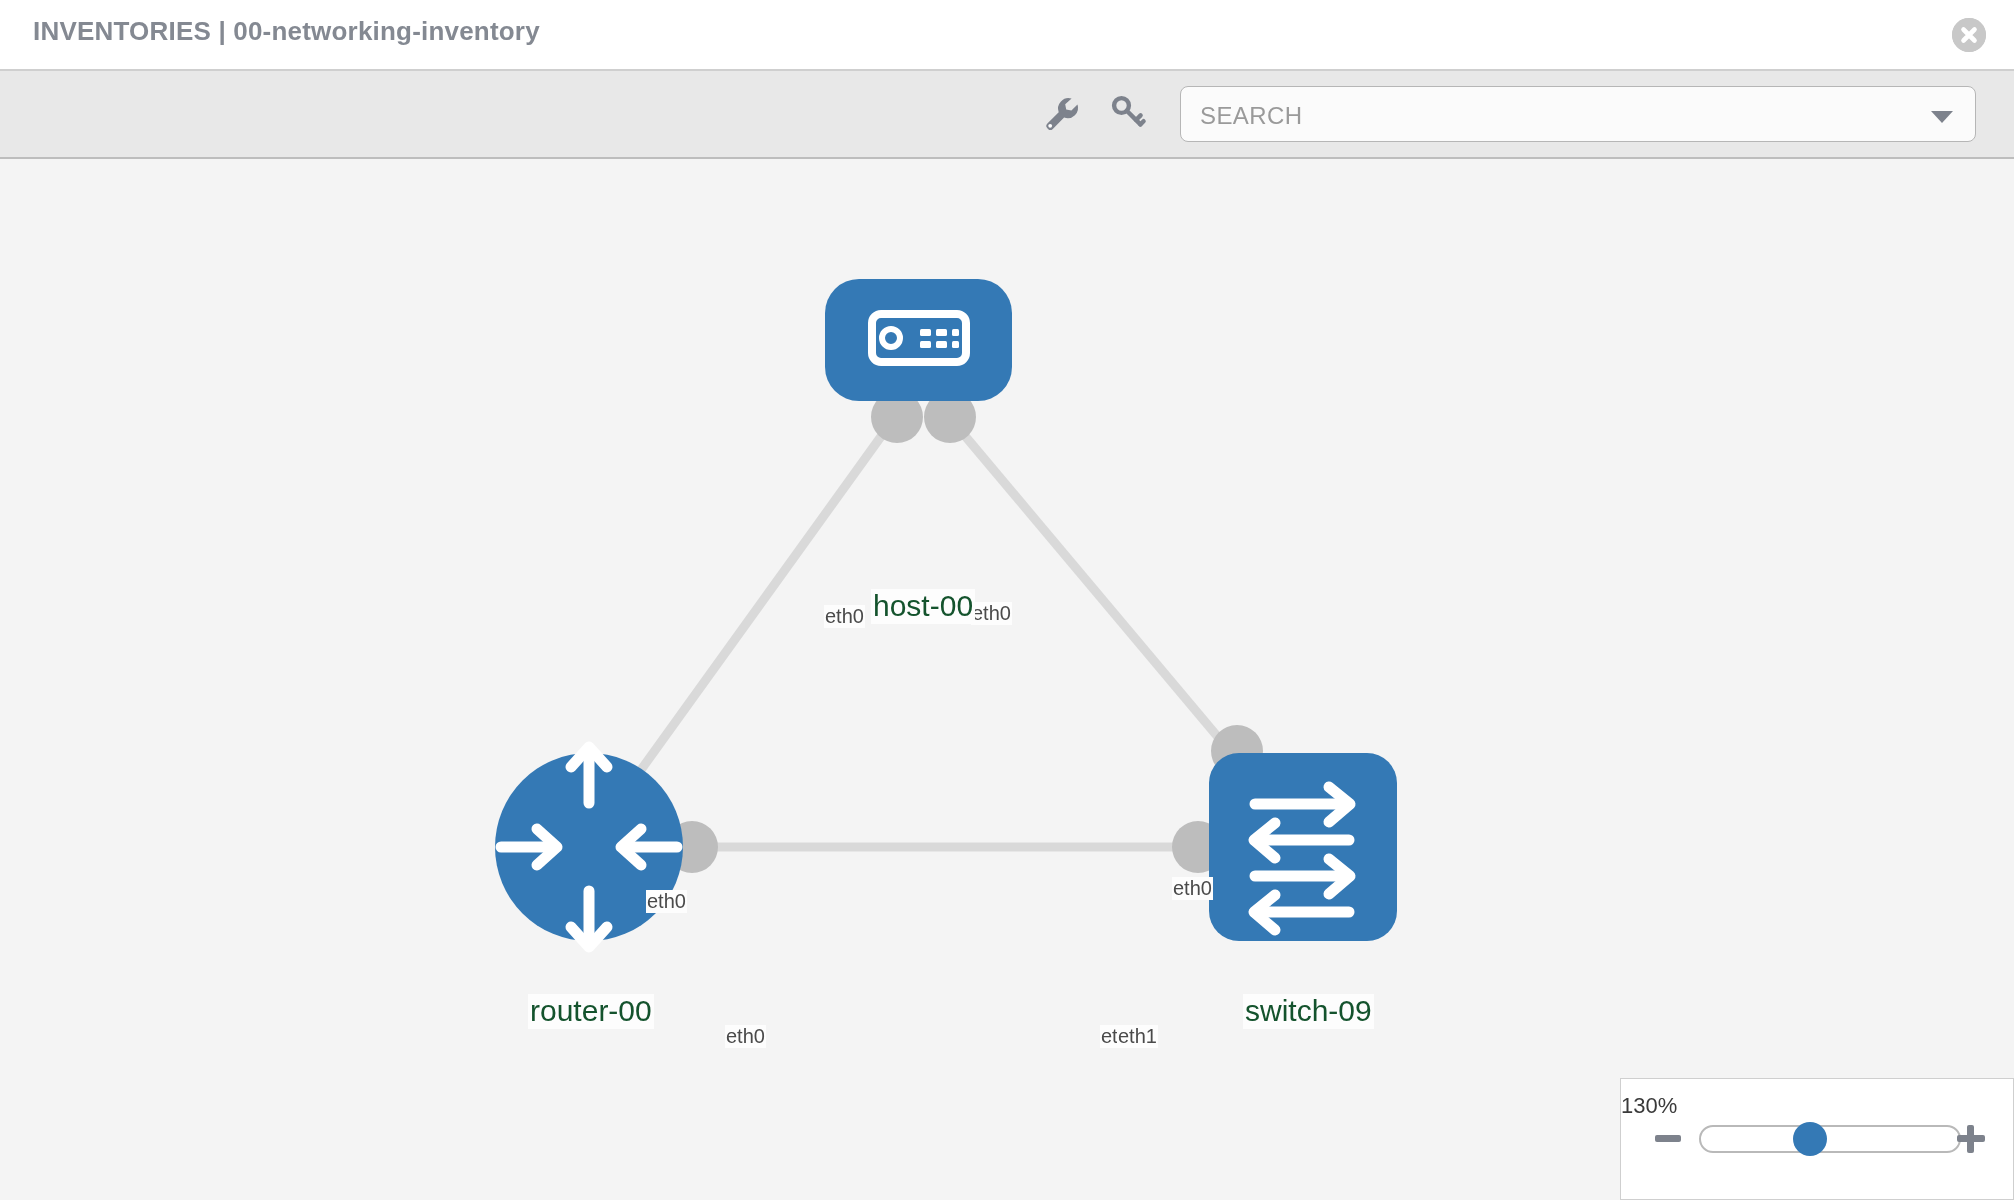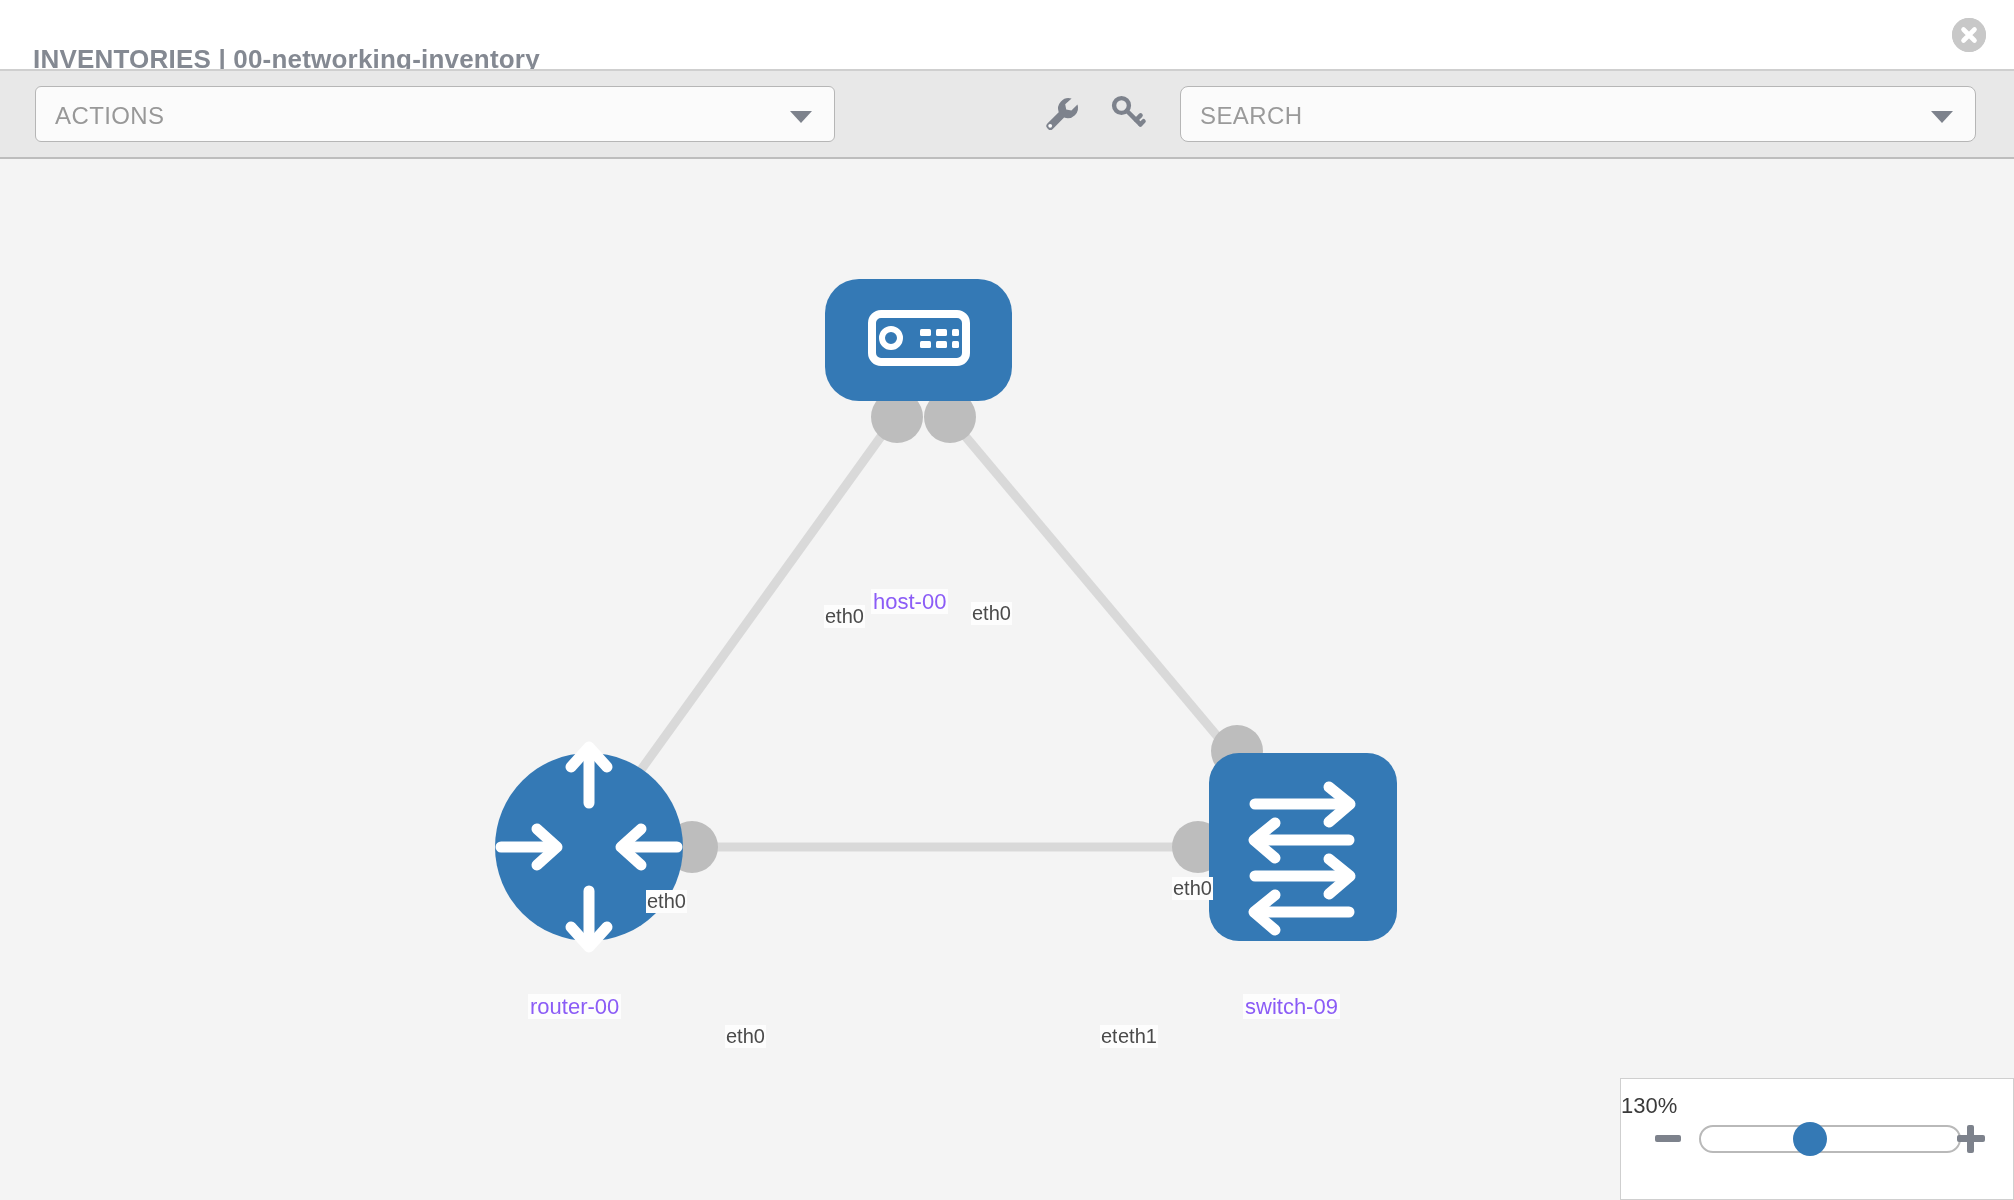--- a/index.html
+++ b/index.html
@@ -28,21 +28,20 @@
     box-sizing: border-box;
   }
   .header-title {
     position: absolute;
     left: 33px; top: 16px;
     font-size: 26px;
     font-weight: bold;
     color: #848992;
     letter-spacing: 0.2px;
     white-space: nowrap;
-    margin-top: 28px;
   }
   .close-button {
     position: absolute;
     right: 28px; top: 18px;
     width: 34px; height: 34px;
     border-radius: 50%;
     background: #c8c8c8;
     cursor: pointer;
   }
   .close-button svg { display:block; width:34px; height:34px; }
@@ -123,22 +122,22 @@
   }
   .canvas-svg {
     position: absolute;
     left: 0; top: 0;
     width: 2014px; height: 1041px;
   }
 
   
   .node-label {
     position: absolute;
-    font-size: 22px;
-    color: #8b5cf6;
+    font-size: 30px;
+    color: #14532d;
     background: #fdfdfd;
     white-space: nowrap;
     padding: 0 2px;
     line-height: 1.15;
   }
   .edge-label {
     position: absolute;
     font-size: 20px;
     color: #4a4a4a;
     background: #fdfdfd;
@@ -216,24 +215,20 @@
     <div class="close-button">
       <svg viewBox="0 0 34 34" xmlns="http://www.w3.org/2000/svg">
         <circle cx="17" cy="17" r="17" fill="#c8c8c8"></circle>
         <path d="M11.5 11.5 L22.5 22.5 M22.5 11.5 L11.5 22.5" stroke="#ffffff" stroke-width="4.6" stroke-linecap="round"></path>
       </svg>
     </div>
   </div>
 
   <div class="toolbar">
 
-    <div class="actions-select">
-      <span class="sel-label">ACTIONS</span>
-      <span class="caret"></span>
-    </div>
 
     <div class="tool-icon" id="wrench-icon">
       <svg viewBox="0 0 46 46" width="46" height="46" xmlns="http://www.w3.org/2000/svg">
         <path d="M33.6 8.6 a10.5 10.5 0 0 0 -12.9 13.6 L9.4 33.5 a3.4 3.4 0 0 0 0 4.8 l0.6 0.6 a3.4 3.4 0 0 0 4.8 0 L26.1 27.6 a10.5 10.5 0 0 0 13.4 -13.2 l-6.1 6.1 -5.2 -1.0 -1.0 -5.2 Z" fill="#7d828c"></path>
         <circle cx="12.2" cy="35.8" r="1.9" fill="#ffffff"></circle>
       </svg>
     </div>
 
     <div class="tool-icon" id="key-icon">
       <svg viewBox="0 0 46 46" width="46" height="46" xmlns="http://www.w3.org/2000/svg">

